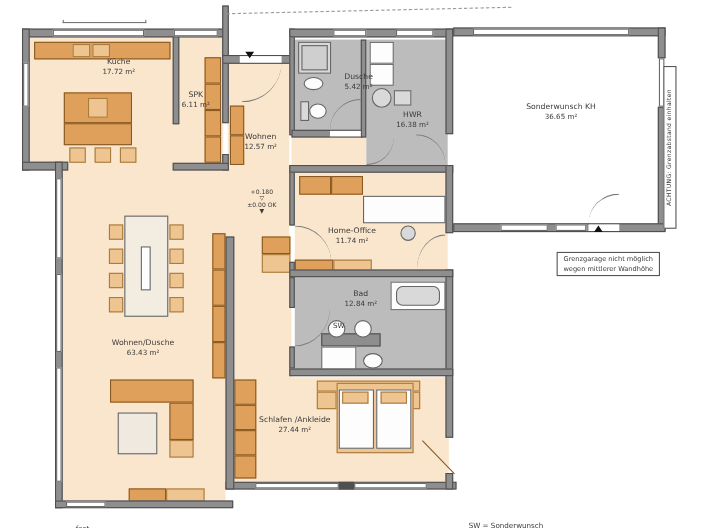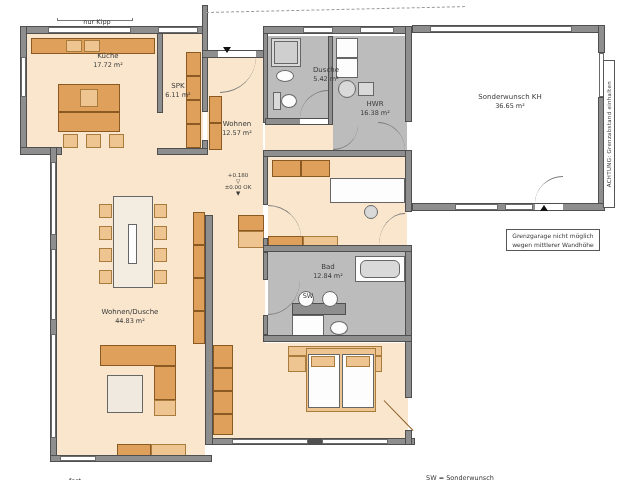--- a/index.html
+++ b/index.html
@@ -193,21 +193,20 @@
   <div class="arc arc-tl" style="left:379px;top:213px;width:26px;height:32px"></div>
   <div class="arc arc-br" style="left:268px;top:280px;width:32px;height:35px"></div>
   <div class="arc arc-tl" style="left:535px;top:176px;width:28px;height:27px"></div>
   <div class="leaf" style="left:384px;top:400px;width:42px;transform:rotate(46deg)"></div>
 
   <div class="tri-down" style="left:223px;top:47px"></div>
   <div class="tri-up" style="left:540px;top:205px"></div>
   <div class="dash" style="left:206px;top:12px;width:259px;transform:rotate(-1.3deg)"></div>
   <div class="bracket" style="left:57px;top:18px;width:76px"></div>
 
-  <div class="lbl" style="left:63px;top:9px;width:68px"><span class="tiny">nur Kipp</span></div>
 
   <div class="lbl" style="left:66px;top:52px;width:84px">
     <div class="name">Küche</div>
     <div class="area">17.72 m²</div>
   </div>
   <div class="lbl" style="left:156px;top:82px;width:44px">
     <div class="name">SPK</div>
     <div class="area">6.11 m²</div>
   </div>
   <div class="lbl" style="left:205px;top:120px;width:64px">
@@ -219,27 +218,35 @@
     <div class="area">5.42 m²</div>
   </div>
   <div class="lbl" style="left:343px;top:100px;width:64px">
     <div class="name">HWR</div>
     <div class="area">16.38 m²</div>
   </div>
   <div class="lbl" style="left:455px;top:93px;width:110px">
     <div class="name">Sonderwunsch KH</div>
     <div class="area">36.65 m²</div>
   </div>
+  <div class="lbl" style="left:278px;top:206px;width:84px">
+    <div class="name">Home-Office</div>
+    <div class="area">11.74 m²</div>
+  </div>
   <div class="lbl" style="left:296px;top:263px;width:64px">
     <div class="name">Bad</div>
     <div class="area">12.84 m²</div>
   </div>
   <div class="lbl" style="left:85px;top:308px;width:90px">
     <div class="name">Wohnen/Dusche</div>
-    <div class="area">44.83 m²</div>
+    <div class="area">63.43 m²</div>
+  </div>
+  <div class="lbl" style="left:216px;top:378px;width:104px">
+    <div class="name">Schlafen /Ankleide</div>
+    <div class="area">27.44 m²</div>
   </div>
 
   <div class="lbl" style="left:294px;top:283px;width:28px"><span class="tiny">SW</span></div>
 
   <div class="lbl micro" style="left:214px;top:172px;width:48px">
     <div>+0.180</div>
     <div>▽</div>
     <div>±0.00 OK</div>
     <div>▼</div>
   </div>

